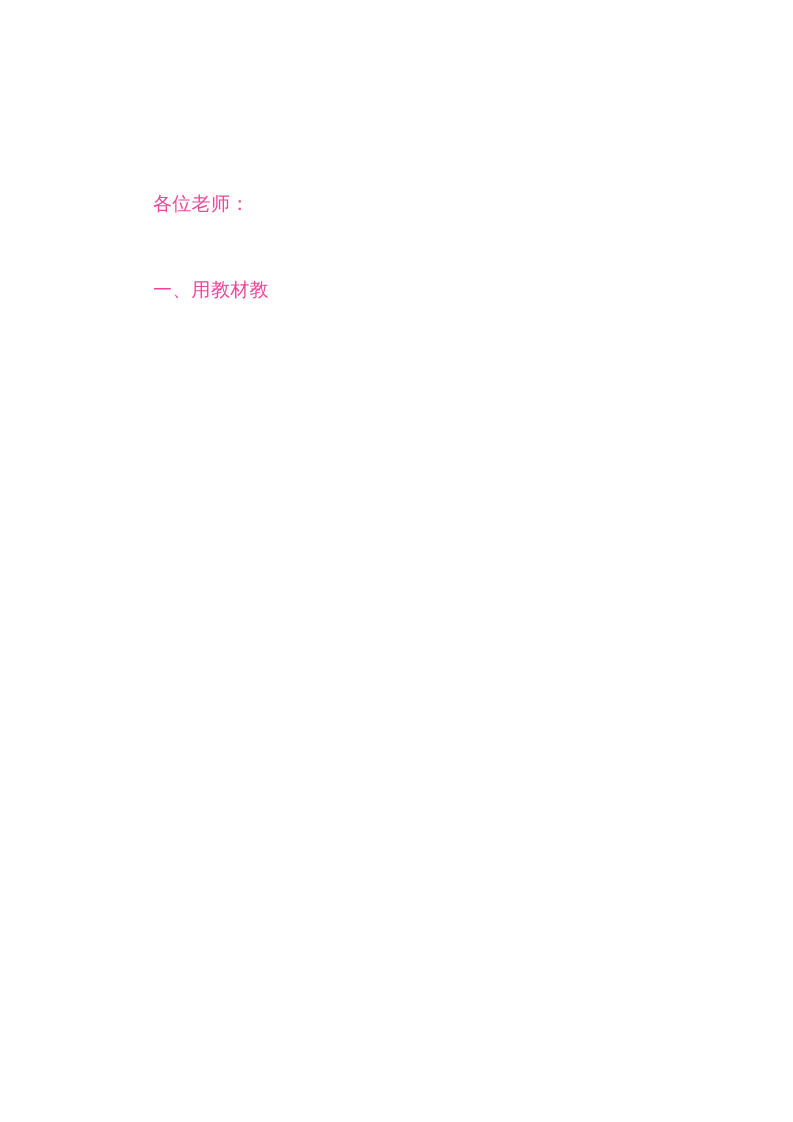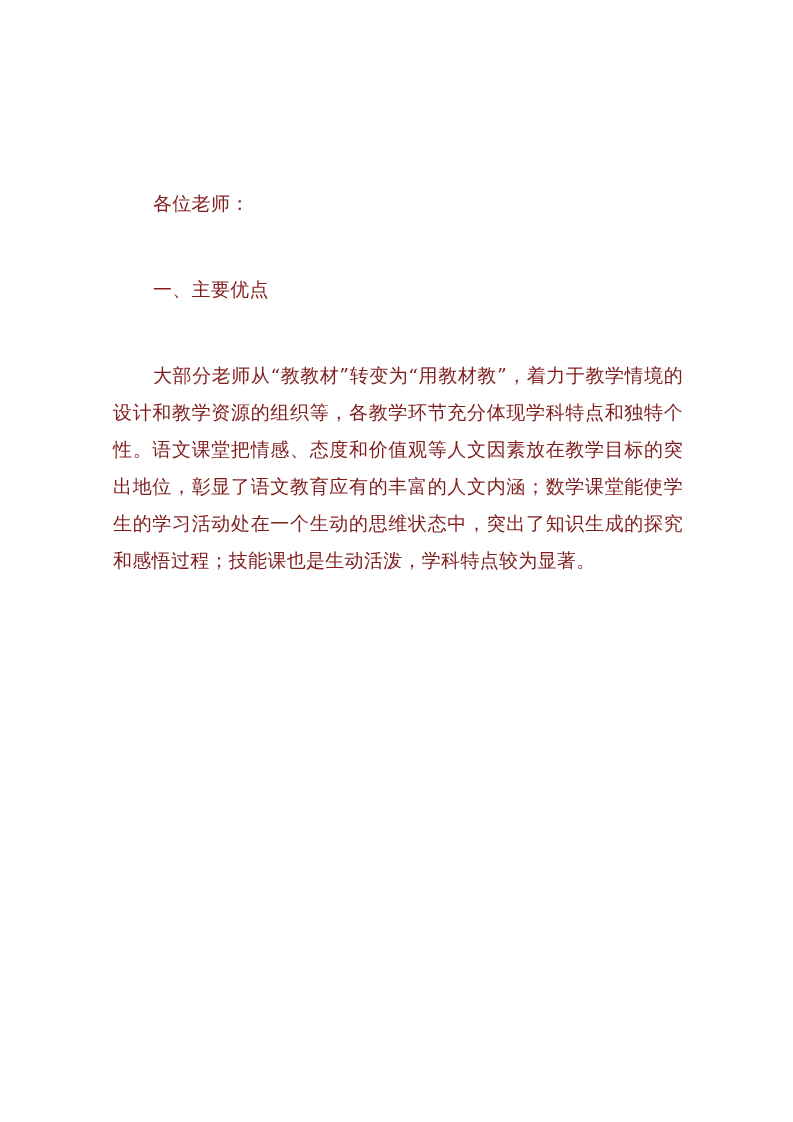--- a/index.html
+++ b/index.html
@@ -4,30 +4,29 @@
   <style>
     html, body { margin: 0; padding: 0; background: #ffffff; }
     body { width: 793px; height: 1122px; position: relative; overflow: hidden; }
     .page {
       position: absolute;
       left: 113px;
       top: 185px;
       width: 570px;
       font-family: "DejaVu Serif", "Liberation Serif", serif;
       font-size: 19px;
-      color: #7f1d1d;
+      color: #ec4899;
       line-height: 37px;
       text-align: justify;
     }
     .para {
       margin: 0 0 49px 0;
       text-indent: 40px;
       letter-spacing: 0.3px;
     }
   </style>
 </head>
 <body>
 
 <div class="page">
   <p class="para">各位老师：</p>
-  <p class="para">一、主要优点</p>
-  <p class="para">大部分老师从“教教材”转变为“用教材教”，着力于教学情境的设计和教学资源的组织等，各教学环节充分体现学科特点和独特个性。语文课堂把情感、态度和价值观等人文因素放在教学目标的突出地位，彰显了语文教育应有的丰富的人文内涵；数学课堂能使学生的学习活动处在一个生动的思维状态中，突出了知识生成的探究和感悟过程；技能课也是生动活泼，学科特点较为显著。</p>
+  <p class="para">一、用教材教</p>
 </div>
 
 </body></html>

